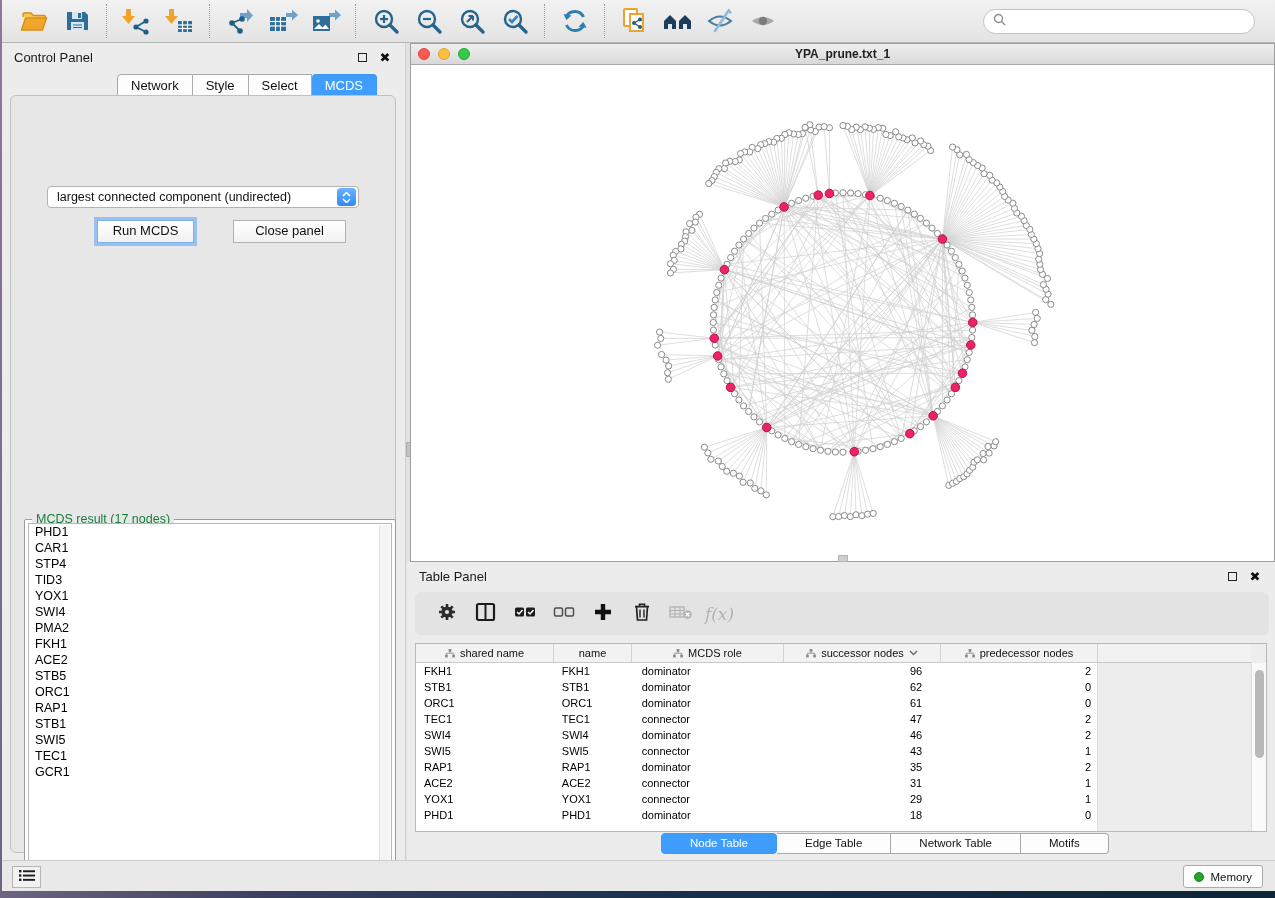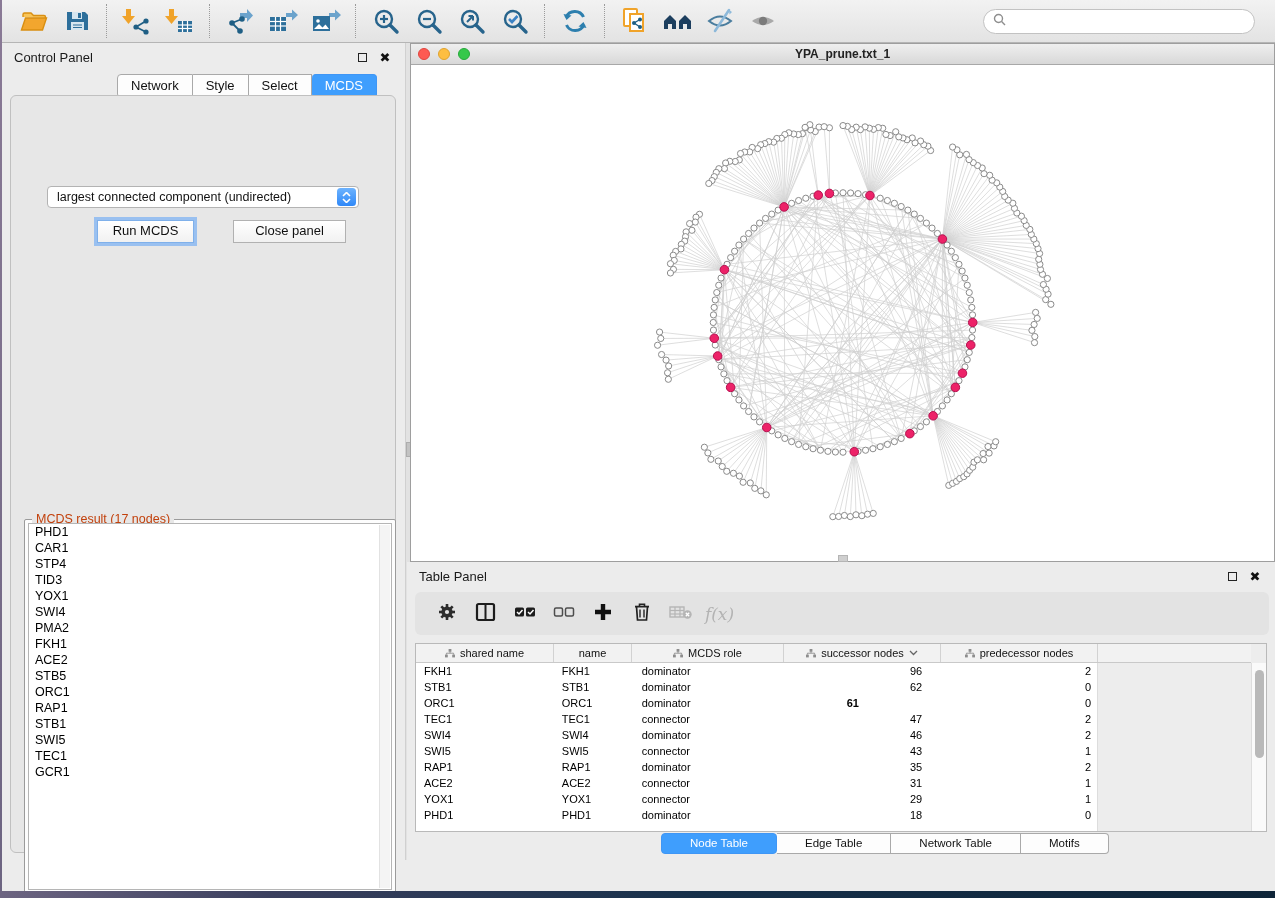--- a/index.html
+++ b/index.html
@@ -43,21 +43,21 @@
   .cp-select .val { flex:1; padding-left:9px; white-space:nowrap; overflow:hidden; }
   .cp-select .stepper { width:19px; height:18px; margin-right:2px; border-radius:3.5px;
     background:linear-gradient(#6db3fe,#2f88f8); display:flex; flex-direction:column; align-items:center; justify-content:center; gap:1px; }
   .btn { background:linear-gradient(#ffffff,#f1f1f1); border:1px solid #b1b1b1; border-radius:0;
     font-size:13px; color:#111; padding:2px 14px 10px; height:23px; font-family:inherit; }
   .btn.focus { box-shadow:0 0 0 3px rgba(110,170,245,.65); border-color:#7fb0ea; }
   .run-btn { position:absolute; left:86px; top:124px; width:97px; }
   .close-btn { position:absolute; left:195px; top:124px; width:113px;margin-left:27px; }
   .mcds-fieldset { position:absolute; left:13px; top:423px; width:372px; height:375px;
     border:1px solid #9b9b9b; border-radius:2px; background:#fdfdfd; }
-  .mcds-legend { position:absolute; left:7px; top:-8px; background:#e7e7e7; padding:0 4px; font-size:12.5px; color:#c2410c; }
+  .mcds-legend { position:absolute; left:7px; top:-8px; background:#e7e7e7; padding:0 4px; font-size:12.5px; color:#15803d; }
   .mcds-list { position:absolute; inset:3px; background:#fff; border:1px solid #b5b5b5; overflow:hidden; }
   .mcds-item { font-size:12.5px; line-height:16px; padding-left:6px; color:#000; }
   .mcds-scroll { position:absolute; top:1px; right:1px; bottom:1px; width:11px; background:#f4f4f4; border-left:1px solid #e2e2e2; }
 
   
   .vdivider { position:absolute; left:403px; top:43px; width:5px; height:817px; background:#e2e2e2; border-left:1px solid #d0d0d0; }
   .vdivider .thumb { position:absolute; left:0; top:399px; width:5px; height:15px; background:#c3c3c3; border:1px solid #adadad; }
 
   
   .net-window { position:absolute; left:408px; top:43px; width:865px; height:519px;
@@ -1152,21 +1152,21 @@
             <div class="nt-cell" style="width: 138px; padding-left: 8px;">STB1</div>
             <div class="nt-cell" style="width: 78px; padding-left: 8px;">STB1</div>
             <div class="nt-cell" style="width: 152px; padding-left: 10px;">dominator</div>
             <div class="nt-cell" style="width: 157px; text-align: right; padding-right: 18px;">62</div>
             <div class="nt-cell" style="width: 157px; text-align: right; padding-right: 6px;">0</div>
           </div>
           <div class="nt-row">
             <div class="nt-cell" style="width: 138px; padding-left: 8px;">ORC1</div>
             <div class="nt-cell" style="width: 78px; padding-left: 8px;">ORC1</div>
             <div class="nt-cell" style="width: 152px; padding-left: 10px;">dominator</div>
-            <div class="nt-cell" style="width: 157px; text-align: center; padding-right: 18px; font-weight: bold;">61</div>
+            <div class="nt-cell" style="width: 157px; text-align: right; padding-right: 18px;">61</div>
             <div class="nt-cell" style="width: 157px; text-align: right; padding-right: 6px;">0</div>
           </div>
           <div class="nt-row">
             <div class="nt-cell" style="width: 138px; padding-left: 8px;">TEC1</div>
             <div class="nt-cell" style="width: 78px; padding-left: 8px;">TEC1</div>
             <div class="nt-cell" style="width: 152px; padding-left: 10px;">connector</div>
             <div class="nt-cell" style="width: 157px; text-align: right; padding-right: 18px;">47</div>
             <div class="nt-cell" style="width: 157px; text-align: right; padding-right: 6px;">2</div>
           </div>
           <div class="nt-row">
@@ -1217,14 +1217,32 @@
         </div>
     </div>
     <div class="tp-tabs" id="tp-tabs">
         <button class="seg sel">Node Table</button>
         <button class="seg">Edge Table</button>
         <button class="seg">Network Table</button>
         <button class="seg">Motifs</button>
       </div>
   </div>
 
+  <div class="status-bar">
+    <button class="list-btn">
+      <span><svg width="16" height="13" viewBox="0 0 16 13">
+        <g fill="#1d1d1d">
+              <rect x="0" y="1" width="2.4" height="2.4"></rect>
+              <rect x="0" y="5.3" width="2.4" height="2.4"></rect>
+              <rect x="0" y="9.6" width="2.4" height="2.4"></rect>
+        <rect x="4" y="1.3" width="12" height="1.9"></rect>
+              <rect x="4" y="5.6" width="12" height="1.9"></rect>
+              <rect x="4" y="9.9" width="12" height="1.9"></rect>
+            </g>
+          </svg></span>
+    </button>
+    <button class="memory-btn">
+      <span class="mem-dot"></span>
+      <span>Memory</span>
+    </button>
+  </div>
 
 </div>
 
 </body></html>

